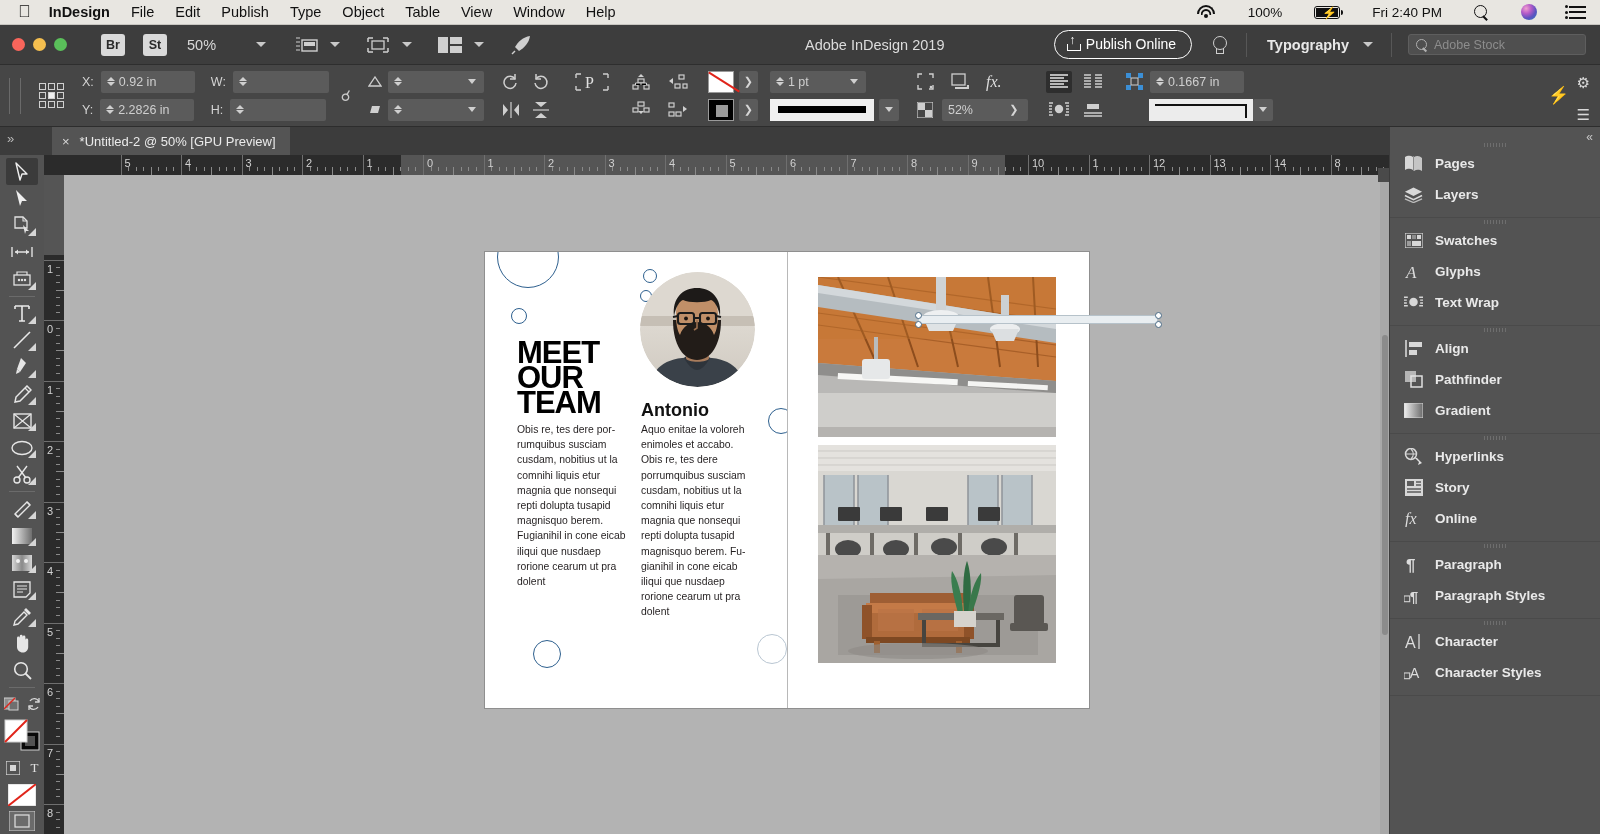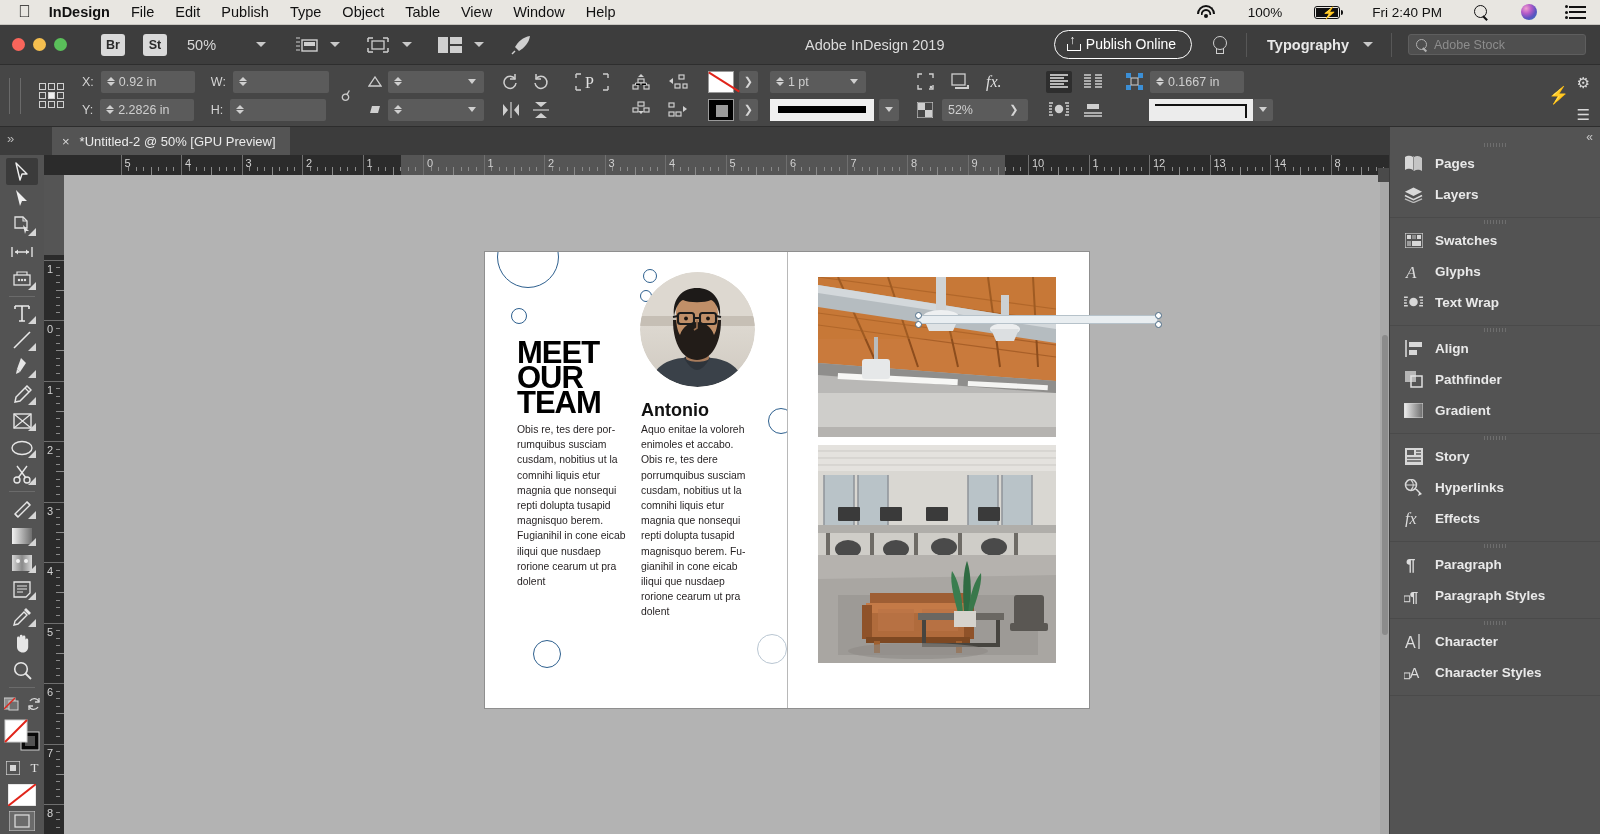--- a/index.html
+++ b/index.html
@@ -1395,45 +1395,45 @@
                 <rect x="0" y="0" width="19" height="15" fill="url(#gg)" stroke="#d7d7d7" stroke-width="1"></rect>
               </svg>
             </span>
             <span class="t">Gradient</span>
           </div>
         </div>
         <div class="rp-group">
           <div class="rp-grip"></div>
           <div class="rp-item">
             <span class="rp-ico">
+              <svg width="19" height="17" viewBox="0 0 19 17">
+                <circle cx="7" cy="6" r="5.5" fill="none" stroke="#d7d7d7" stroke-width="1.5"></circle>
+                <path d="M2 6h10M7 1c3 3 3 7 0 10" fill="none" stroke="#d7d7d7" stroke-width="1.2"></path>
+                <path d="M10 9l5 5-1 3 4-2-5-5z" fill="#e0e0e0"></path>
+              </svg>
+            </span>
+            <span class="t">Hyperlinks</span>
+          </div>
+          <div class="rp-item">
+            <span class="rp-ico">
               <svg width="18" height="17" viewBox="0 0 18 17">
                 <rect x="0" y="0" width="18" height="17" fill="#d7d7d7"></rect>
                 <rect x="2" y="2" width="7" height="5" fill="#5c5c5c"></rect>
                 <path d="M11 3h5M11 6h5M2 10h14M2 13h14" stroke="#5c5c5c" stroke-width="1.4"></path>
               </svg>
             </span>
             <span class="t">Story</span>
           </div>
           <div class="rp-item">
             <span class="rp-ico">
-              <svg width="19" height="17" viewBox="0 0 19 17">
-                <circle cx="7" cy="6" r="5.5" fill="none" stroke="#d7d7d7" stroke-width="1.5"></circle>
-                <path d="M2 6h10M7 1c3 3 3 7 0 10" fill="none" stroke="#d7d7d7" stroke-width="1.2"></path>
-                <path d="M10 9l5 5-1 3 4-2-5-5z" fill="#e0e0e0"></path>
-              </svg>
-            </span>
-            <span class="t">Hyperlinks</span>
-          </div>
-          <div class="rp-item">
-            <span class="rp-ico">
               <svg width="18" height="17" viewBox="0 0 18 17">
                 <text x="0" y="14" font-family="Liberation Serif, serif" font-style="italic" font-size="16" fill="#dcdcdc">fx</text>
               </svg>
             </span>
-            <span class="t">Effects</span>
+            <span class="t">Online</span>
           </div>
         </div>
         <div class="rp-group">
           <div class="rp-grip"></div>
           <div class="rp-item">
             <span class="rp-ico">
               <svg width="15" height="17" viewBox="0 0 15 17">
                 <text x="0" y="15" font-family="Liberation Sans, sans-serif" font-weight="bold" font-size="17" fill="#dcdcdc">¶</text>
               </svg>
             </span>

